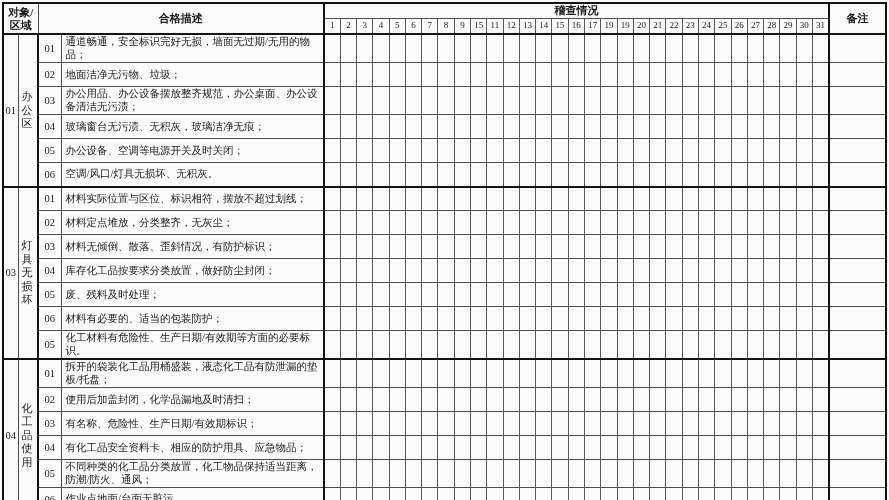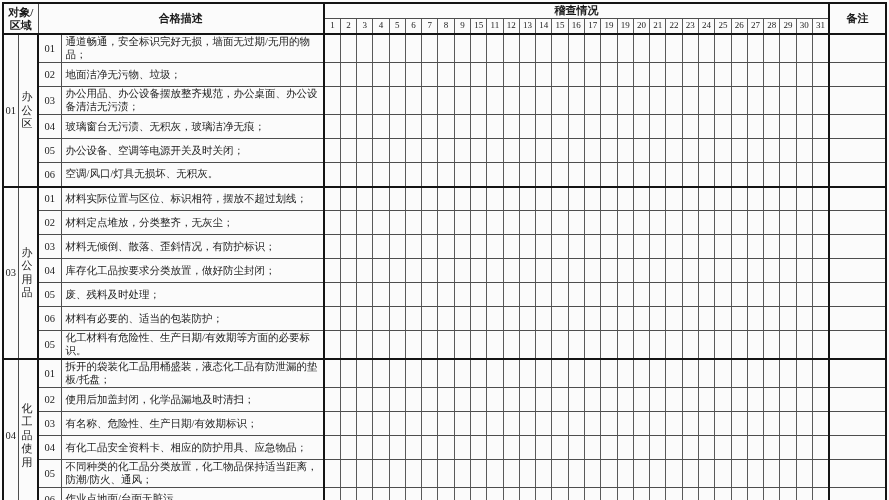--- a/index.html
+++ b/index.html
@@ -318,21 +318,21 @@
           <td class="day-cell"></td>
           <td class="day-cell"></td>
           <td class="day-cell"></td>
           <td class="day-cell"></td>
           <td class="day-cell"></td>
           <td class="day-cell"></td>
           <td class="t-left"></td>
         </tr>
         <tr>
           <td rowspan="7" class="sec-code t-top">03</td>
-          <td rowspan="7" class="sec-name t-right t-top">办公用品</td>
+          <td rowspan="7" class="sec-name t-right t-top">灯具无损坏</td>
           <td class="item-no t-top">01</td>
           <td class="desc t-right t-top">材料实际位置与区位、标识相符，摆放不超过划线；</td>
           <td class="day-cell t-top"></td>
           <td class="day-cell t-top"></td>
           <td class="day-cell t-top"></td>
           <td class="day-cell t-top"></td>
           <td class="day-cell t-top"></td>
           <td class="day-cell t-top"></td>
           <td class="day-cell t-top"></td>
           <td class="day-cell t-top"></td>

